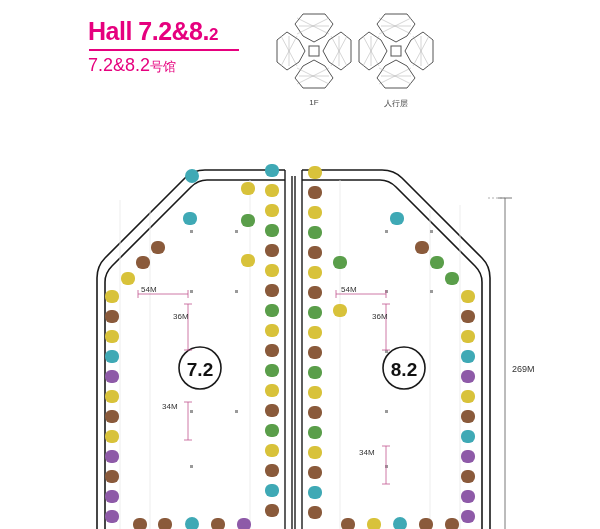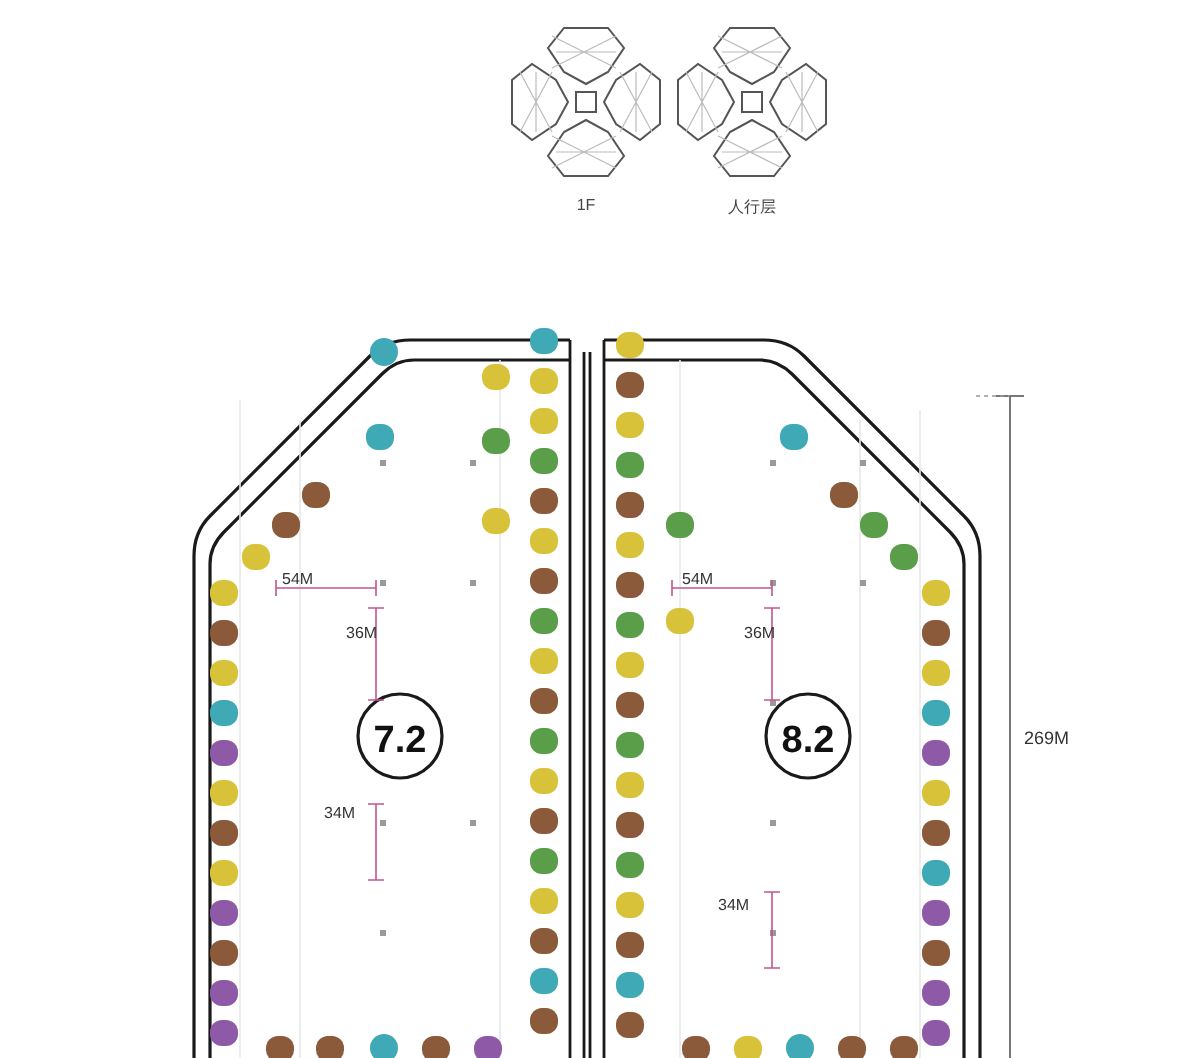--- a/index.html
+++ b/index.html
@@ -63,41 +63,46 @@
   }
   .thumb svg { display:block; }
   .thumb-label {
     position: absolute;
     top: 88px;
     width: 82px;
     text-align: center;
     font-size: 8px;
     color: #444;
   }
-  #thumb1 { left: 252px; }
-  #thumb2 { left: 335px; }
+  #thumb1 { left: 273px; }
+  #thumb2 { left: 355px; }
   #thumb3 { left: 445px; }
 
   
   #map {
     position: absolute;
     left: 0;
     top: 110px;
     width: 600px;
     height: 419px;
   }
   #map svg { display: block; }
 
   
 </style>
 </head>
 <body>
 
 <div id="header">
 
+  <div id="hall-title-block">
+    <div id="hall-title-en"><span>Hall 7.2&amp;8.</span><span class="small">2</span></div>
+    <div id="title-rule"></div>
+    <div id="hall-title-cn"><span>7.2&amp;8.2</span><span class="sml">号馆</span></div>
+  </div>
 
   <div class="thumb" id="thumb1">
     <svg width="82" height="86" viewBox="0 0 82 86">
       <g fill="#ffffff" stroke="#555" stroke-width="1">
         <path d="M30 4 L52 4 L60 14 L52 26 L41 32 L30 26 L22 14 Z"></path>
         <path d="M4 30 L4 52 L14 60 L26 52 L32 41 L26 30 L14 22 Z"></path>
         <path d="M78 30 L78 52 L68 60 L56 52 L50 41 L56 30 L68 22 Z"></path>
         <path d="M30 78 L52 78 L60 68 L52 56 L41 50 L30 56 L22 68 Z"></path>
       </g>
       <g stroke="#bbb" stroke-width="0.6" fill="none">

